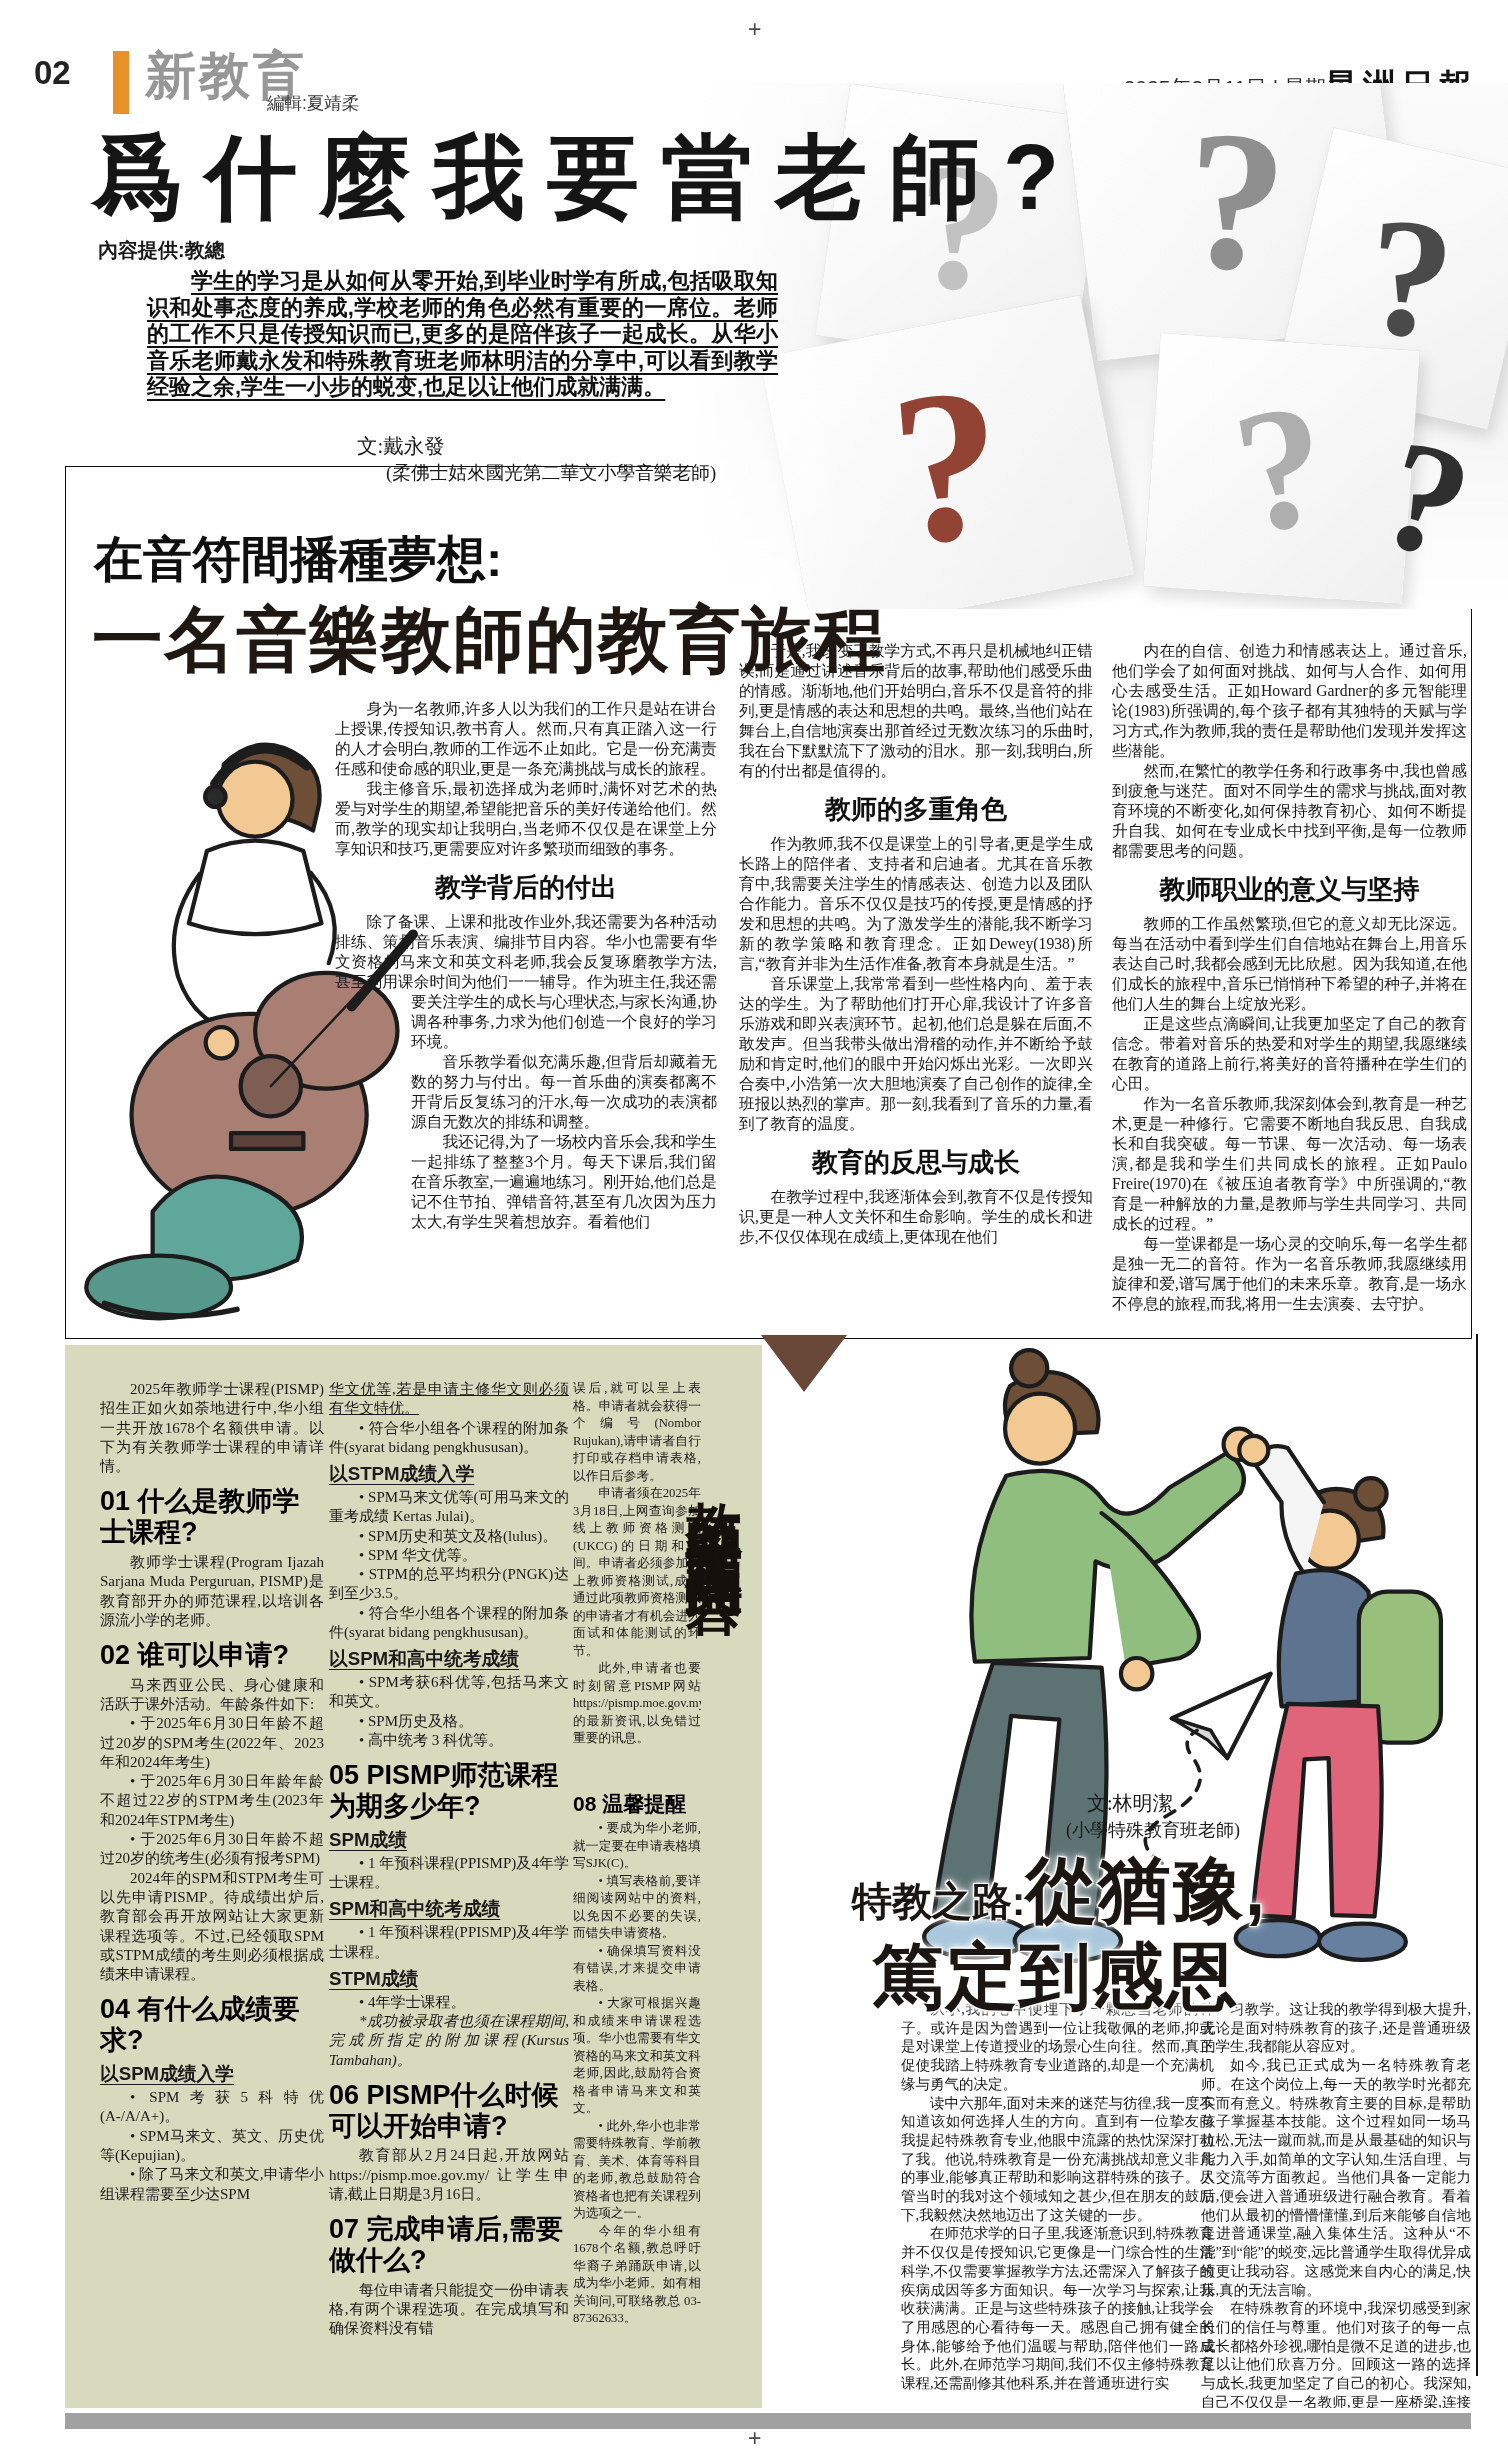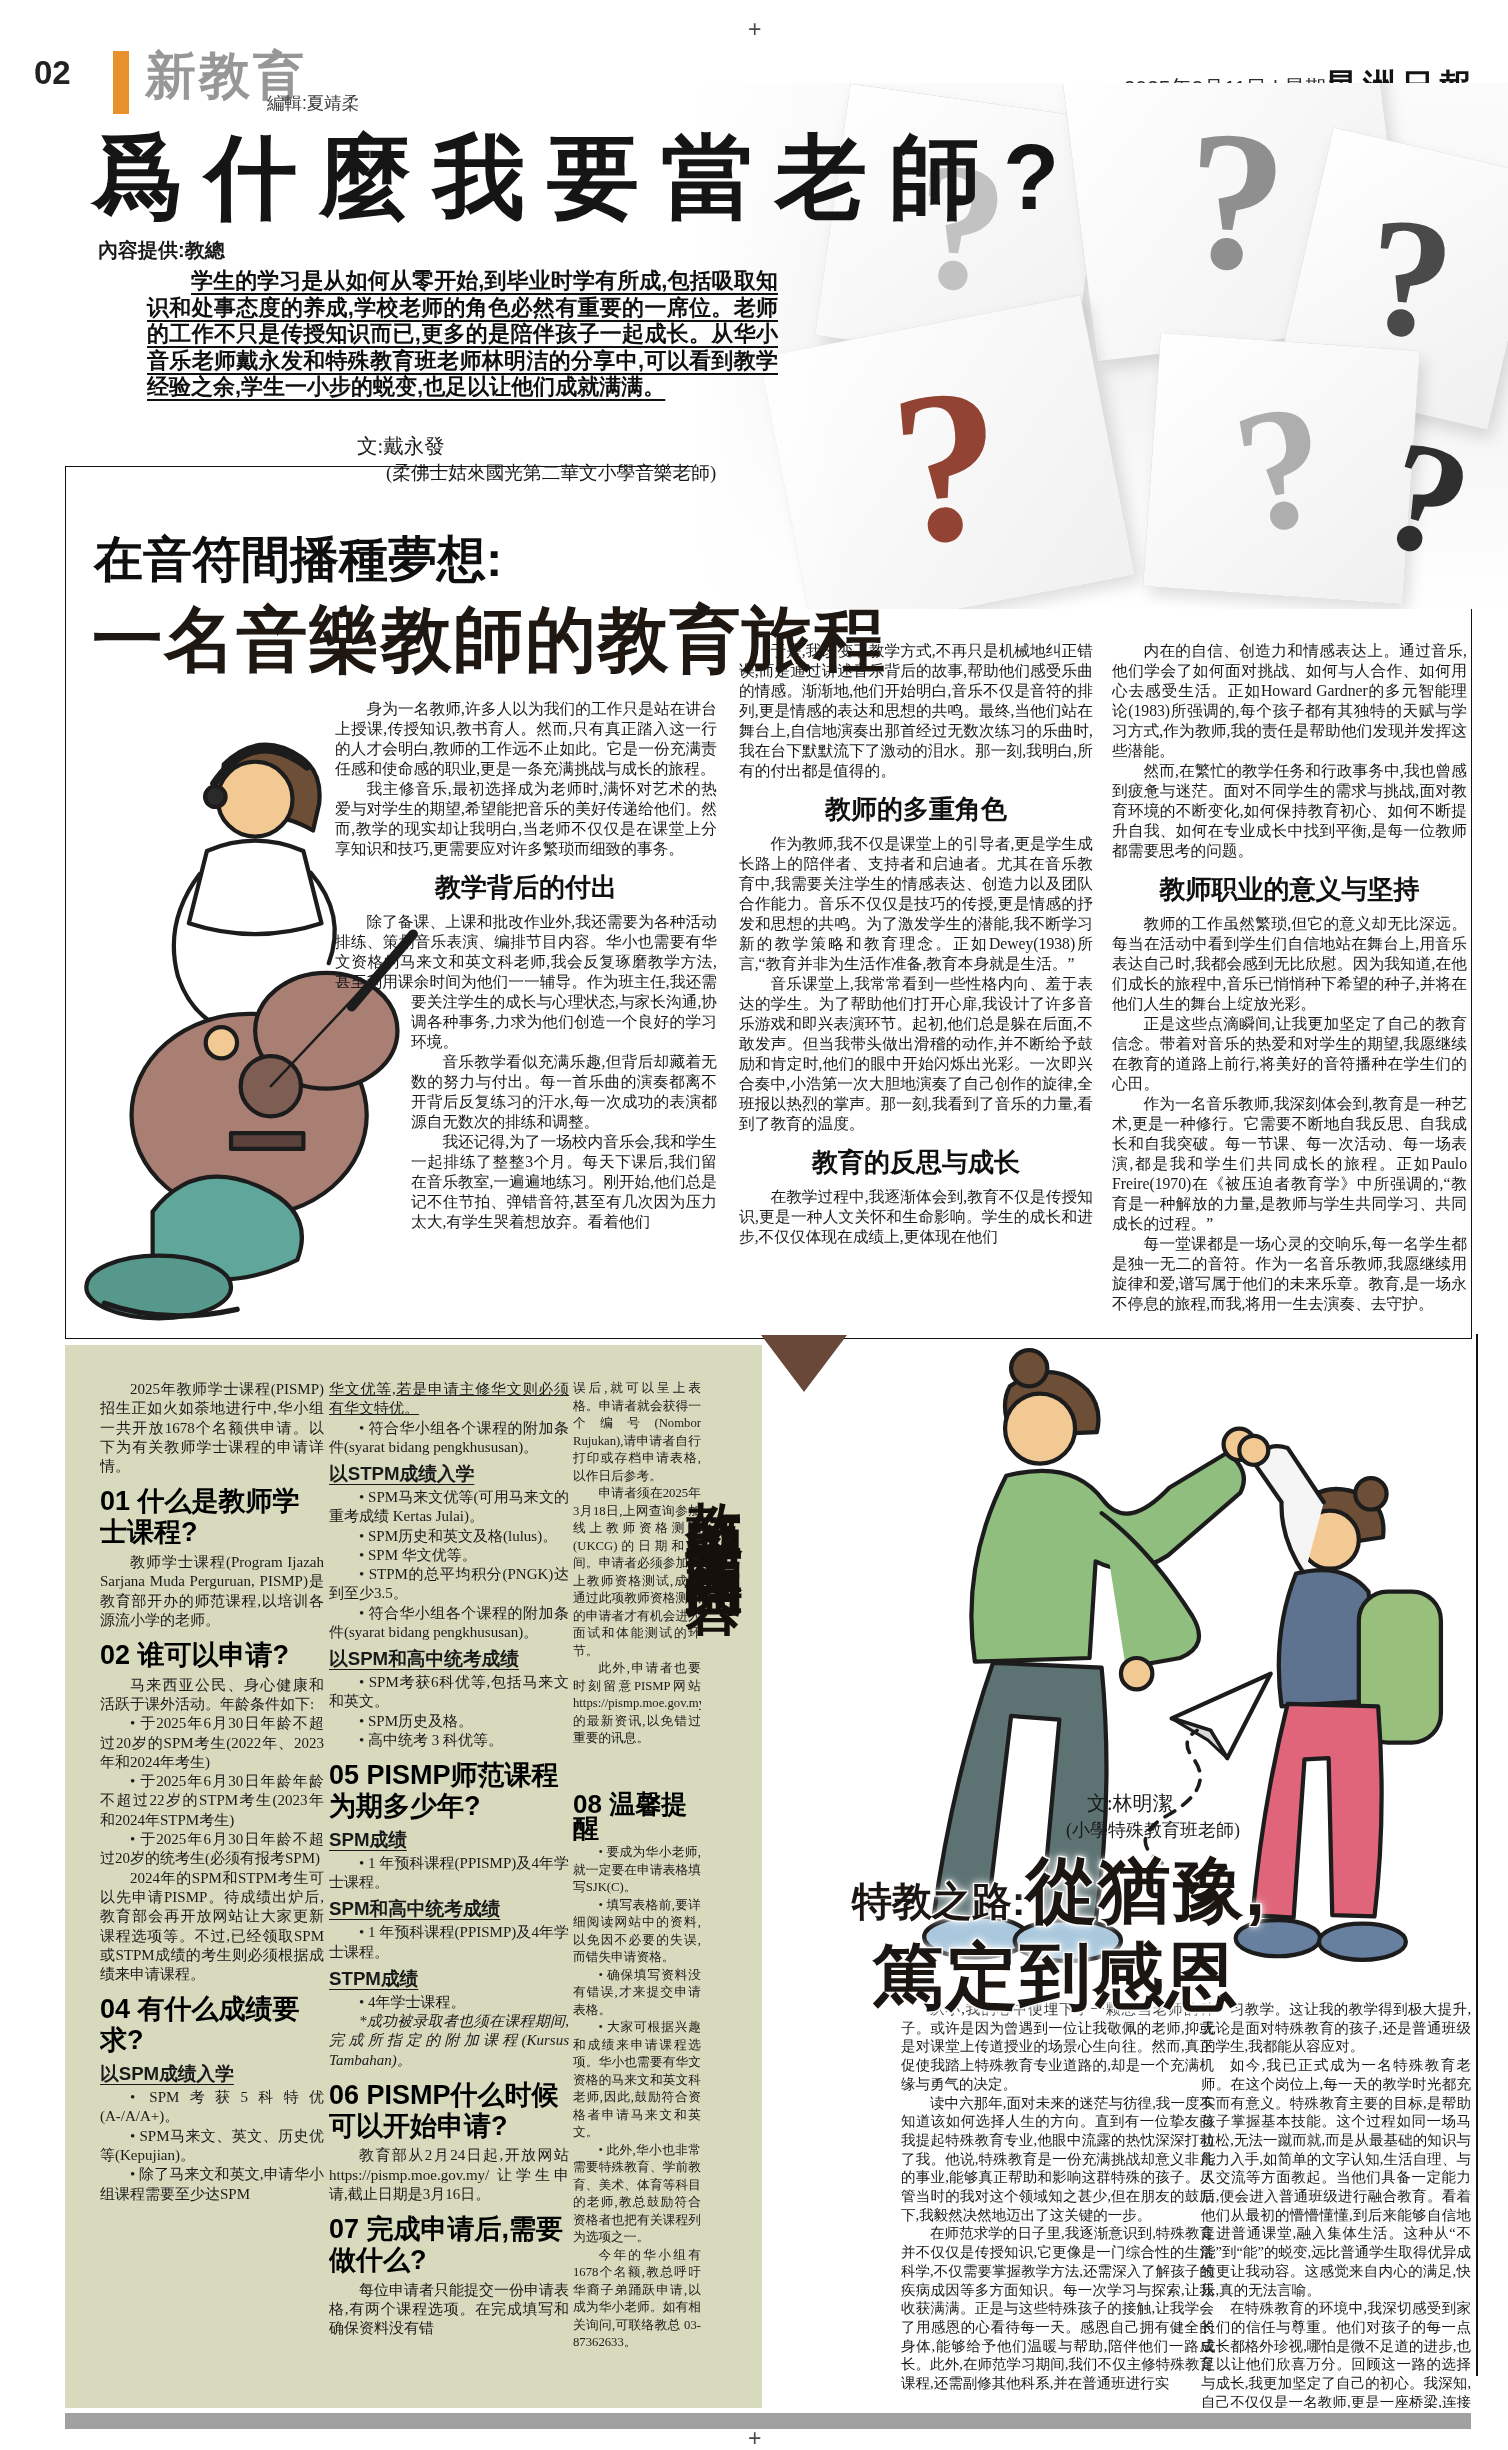--- a/index.html
+++ b/index.html
@@ -54,21 +54,21 @@
 
   
   .qabox{left:65px;top:1345px;width:697px;height:1063px;background:#d8dabd;z-index:2;}
   .qacol{position:absolute;font-size:15px;line-height:19.3px;text-align:justify;overflow:hidden;}
   .qacol p{margin:0;text-indent:2em;}
   .qa-colA{left:35px;top:35px;width:224px;height:997px;}
   .qa-colB{left:264px;top:35px;width:240px;height:997px;}
   .qa-colC{left:508px;top:35px;width:128px;height:997px;font-size:12.7px;line-height:17.5px;}
   .qhead{font:800 27px "Liberation Sans",sans-serif;color:#000000;line-height:31px;
          text-indent:0 !important;margin:9.7px 0 4.8px 0;text-align:left;}
-  .qa-colC .qhead{font-size:26px;line-height:24px;margin-top:44px;}
+  .qa-colC .qhead{font-size:21px;line-height:24px;margin-top:44px;}
   .qsub{font:700 18.7px "Liberation Sans",sans-serif;text-decoration:underline;text-underline-offset:3.6px;
         margin:3.6px 0 1.2px 0;}
   .qnote{font-style:italic;}
   .vtitle{left:622px;top:112px;height:724px;width:66px;writing-mode:vertical-rl;
           font:900 57px "Liberation Sans",sans-serif;color:#15100c;letter-spacing:9.7px;z-index:3;}
 
   
   .triangle{left:761px;top:1335px;width:86px;height:57px;background:#6a4839;
             clip-path:polygon(0 0,100% 0,50% 100%);z-index:3;}
   .byline2{left:1087px;top:1790px;font:400 20px "Liberation Serif",serif;z-index:6;}

